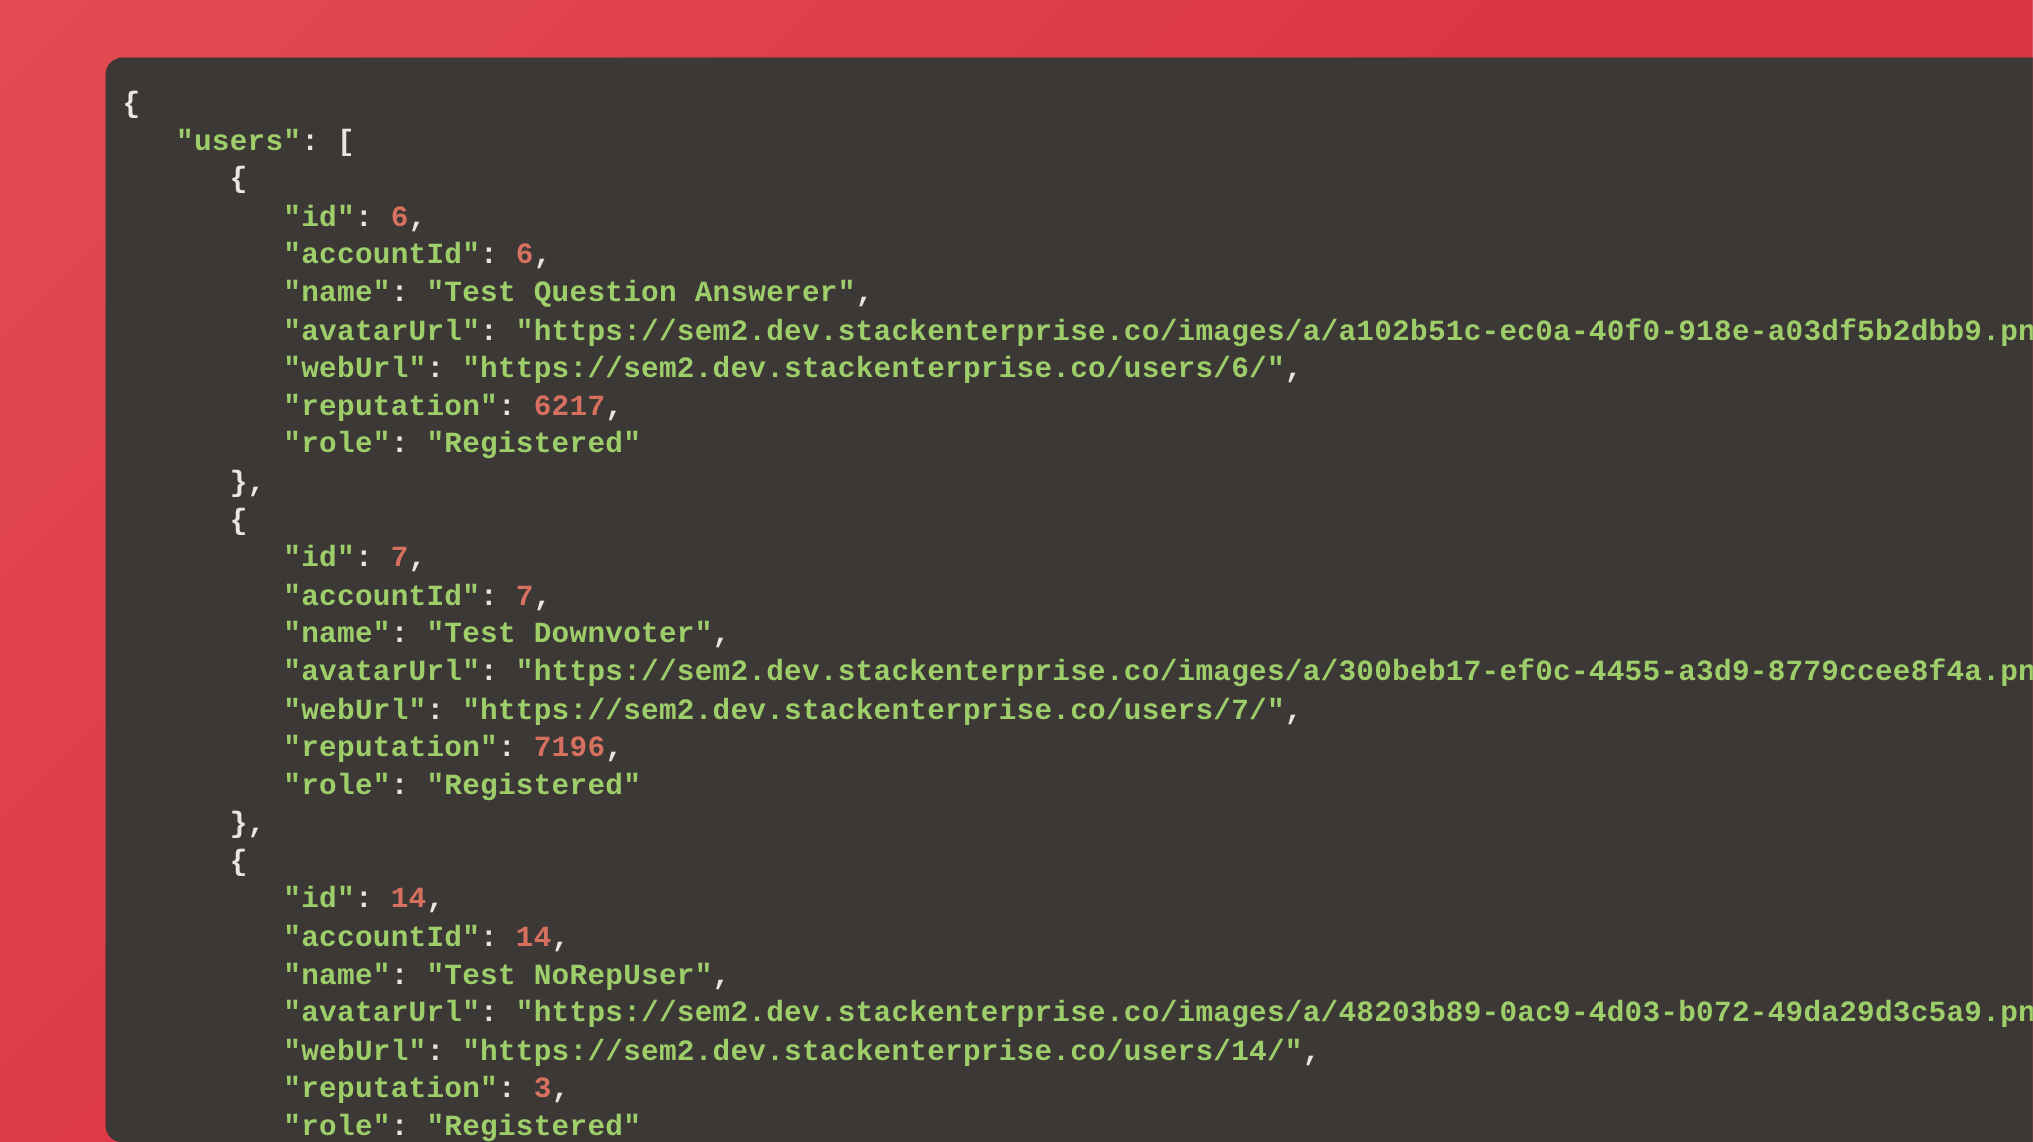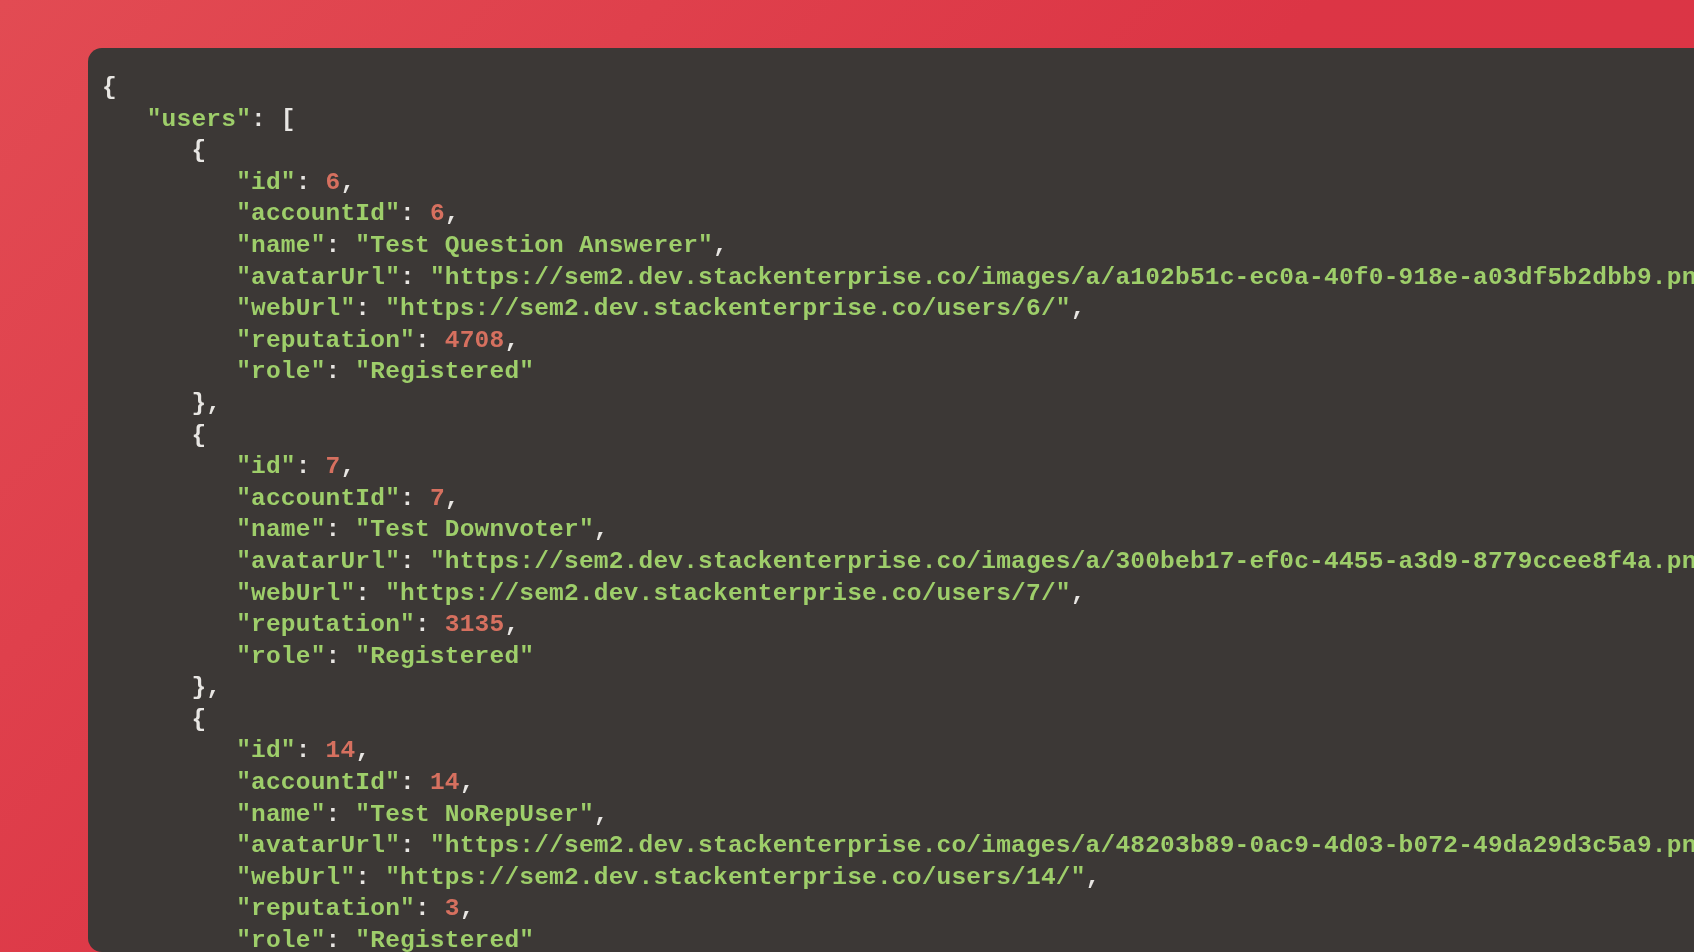--- a/index.html
+++ b/index.html
@@ -40,30 +40,30 @@
 
 <div class="code-panel">
   <pre id="code-pre"><span class="p">{</span>
    <span class="k">"users"</span><span class="p">: [</span>
       <span class="p">{</span>
          <span class="k">"id"</span><span class="p">: </span><span class="n">6</span><span class="p">,</span>
          <span class="k">"accountId"</span><span class="p">: </span><span class="n">6</span><span class="p">,</span>
          <span class="k">"name"</span><span class="p">: </span><span class="s">"Test Question Answerer"</span><span class="p">,</span>
          <span class="k">"avatarUrl"</span><span class="p">: </span><span class="s">"https://sem2.dev.stackenterprise.co/images/a/a102b51c-ec0a-40f0-918e-a03df5b2dbb9.png?s=12"</span>
          <span class="k">"webUrl"</span><span class="p">: </span><span class="s">"https://sem2.dev.stackenterprise.co/users/6/"</span><span class="p">,</span>
-         <span class="k">"reputation"</span><span class="p">: </span><span class="n">4708</span><span class="p">,</span>
+         <span class="k">"reputation"</span><span class="p">: </span><span class="n">6217</span><span class="p">,</span>
          <span class="k">"role"</span><span class="p">: </span><span class="s">"Registered"</span>
       <span class="p">},</span>
       <span class="p">{</span>
          <span class="k">"id"</span><span class="p">: </span><span class="n">7</span><span class="p">,</span>
          <span class="k">"accountId"</span><span class="p">: </span><span class="n">7</span><span class="p">,</span>
          <span class="k">"name"</span><span class="p">: </span><span class="s">"Test Downvoter"</span><span class="p">,</span>
          <span class="k">"avatarUrl"</span><span class="p">: </span><span class="s">"https://sem2.dev.stackenterprise.co/images/a/300beb17-ef0c-4455-a3d9-8779ccee8f4a.png?s=12"</span>
          <span class="k">"webUrl"</span><span class="p">: </span><span class="s">"https://sem2.dev.stackenterprise.co/users/7/"</span><span class="p">,</span>
-         <span class="k">"reputation"</span><span class="p">: </span><span class="n">3135</span><span class="p">,</span>
+         <span class="k">"reputation"</span><span class="p">: </span><span class="n">7196</span><span class="p">,</span>
          <span class="k">"role"</span><span class="p">: </span><span class="s">"Registered"</span>
       <span class="p">},</span>
       <span class="p">{</span>
          <span class="k">"id"</span><span class="p">: </span><span class="n">14</span><span class="p">,</span>
          <span class="k">"accountId"</span><span class="p">: </span><span class="n">14</span><span class="p">,</span>
          <span class="k">"name"</span><span class="p">: </span><span class="s">"Test NoRepUser"</span><span class="p">,</span>
          <span class="k">"avatarUrl"</span><span class="p">: </span><span class="s">"https://sem2.dev.stackenterprise.co/images/a/48203b89-0ac9-4d03-b072-49da29d3c5a9.png?s=12"</span>
          <span class="k">"webUrl"</span><span class="p">: </span><span class="s">"https://sem2.dev.stackenterprise.co/users/14/"</span><span class="p">,</span>
          <span class="k">"reputation"</span><span class="p">: </span><span class="n">3</span><span class="p">,</span>
          <span class="k">"role"</span><span class="p">: </span><span class="s">"Registered"</span>

